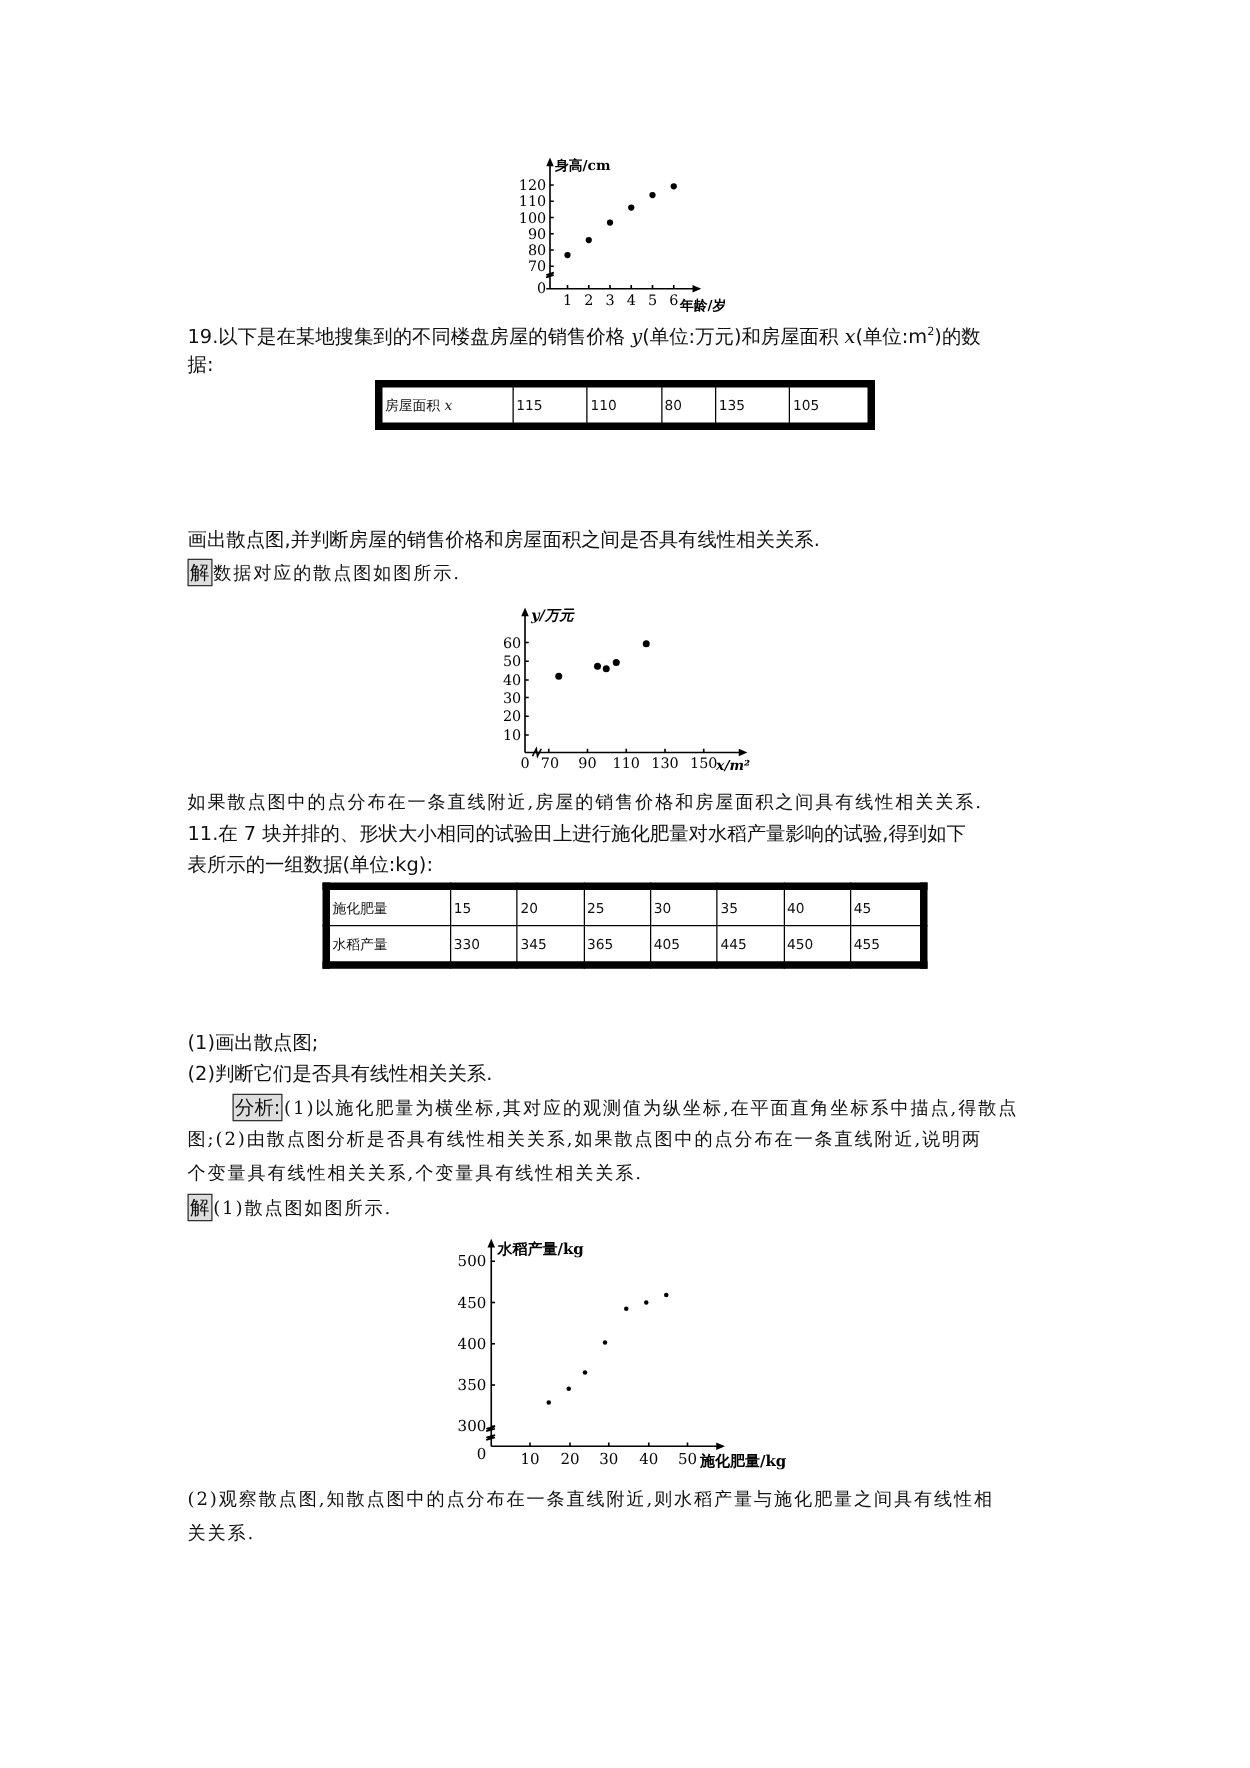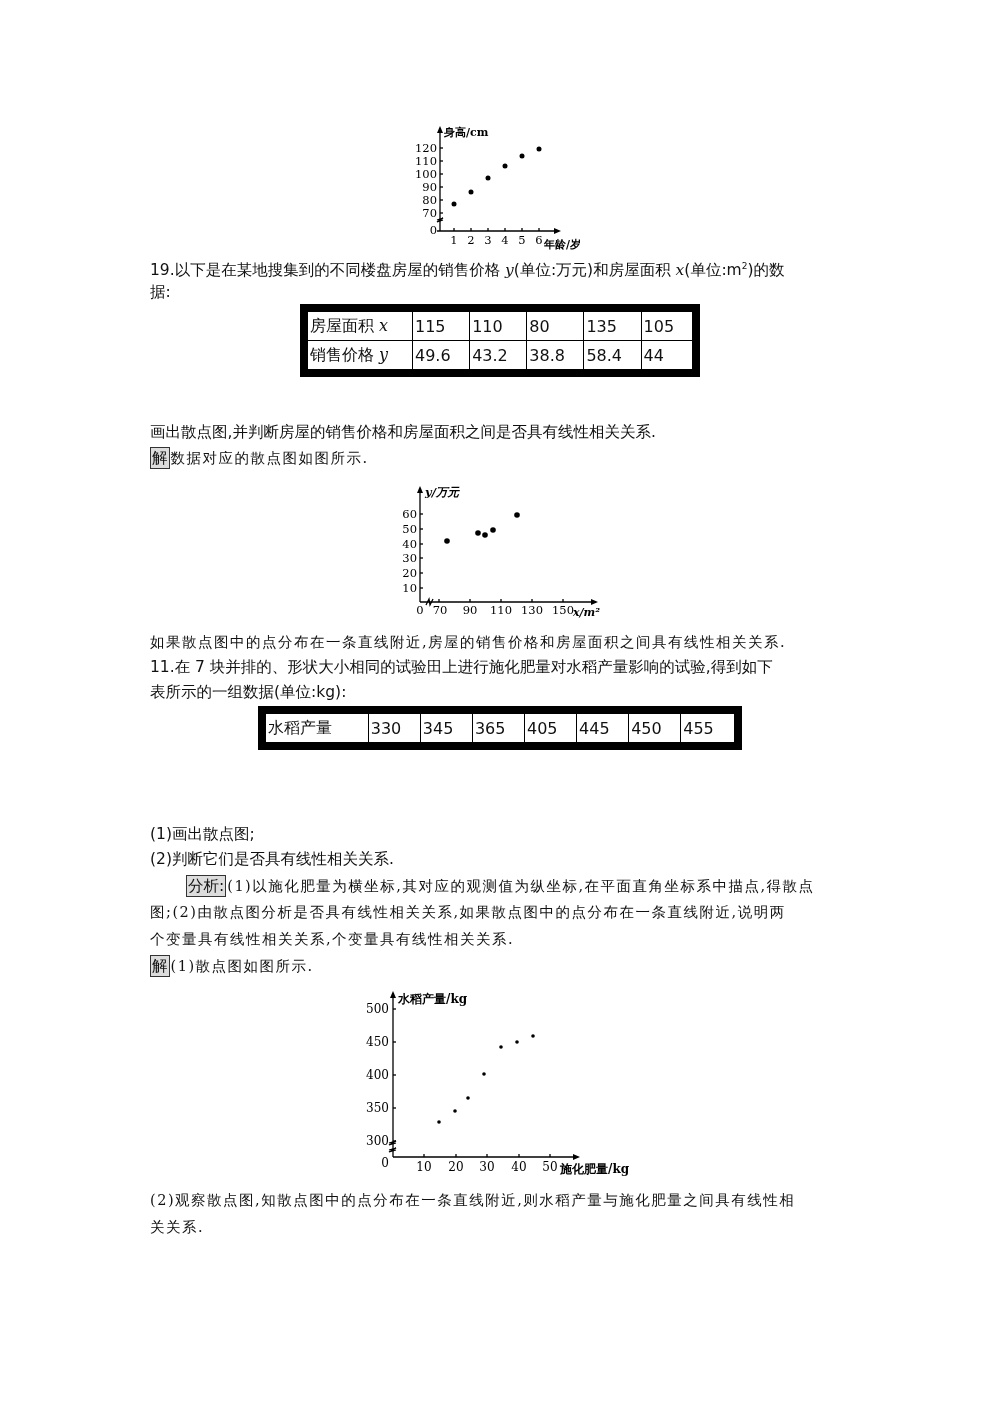--- a/index.html
+++ b/index.html
@@ -2,21 +2,21 @@
 <html><head>
 <meta charset="utf-8">
 <style>
   html, body { margin: 0; padding: 0; background: #ffffff; }
   body { width: 1000px; height: 1414px; position: relative; overflow: hidden;
          font-family: "DejaVu Sans", "Liberation Sans", sans-serif; color: #111; }
   .abs { position: absolute; }
   .line { position: absolute; left: 150px; font-size: 15.5px; line-height: 20px; white-space: nowrap; letter-spacing: 0px; }
   .serif { font-family: "DejaVu Serif", "Liberation Serif", serif; font-size: 14.5px; letter-spacing: 1.5px; }
   .tag { display: inline-block; border: 1.5px solid #333; background: #ddd; padding: 0 1px; line-height: 20px; font-family: "DejaVu Sans", sans-serif; font-size: 15.5px; letter-spacing: 0; margin-right: 1px; }
-  table.data { position: absolute; border-collapse: collapse; border: 8px solid #000000; font-size: 16px; }
+  table.data { position: absolute; border-collapse: collapse; border: 6px solid #000000; font-size: 11px; }
   table.data td { border: 1.5px solid #000; height: 28px; padding: 0 2px; vertical-align: middle; text-align: left; }
   .ital { font-style: italic; font-family: "DejaVu Serif", serif; }
   svg text { font-family: "DejaVu Serif", "Liberation Serif", serif; }
   sup { font-size: 9px; }
 </style>
 </head>
 <body>
 
 <svg class="abs" style="left:410px; top:118px;" width="200" height="132" viewBox="0 0 200 132">
   <g stroke="#000" stroke-width="1.3" fill="none">
@@ -78,28 +78,20 @@
 <table class="data" style="left:300px; top:304px; width:400px;">
   <tbody>
       <tr>
     <td style="width:100px;"><span>房屋面积 </span><span class="ital">x</span></td>
     <td>115</td>
     <td>110</td>
     <td>80</td>
     <td>135</td>
     <td>105</td>
   </tr>
-  <tr>
-    <td><span>销售价格 </span><span class="ital">y</span></td>
-    <td>49.6</td>
-    <td>43.2</td>
-    <td>38.8</td>
-    <td>58.4</td>
-    <td>44</td>
-  </tr>
 </tbody>
   </table>
 
 <div class="line" style="top:422px;">画出散点图,并判断房屋的销售价格和房屋面积之间是否具有线性相关关系.</div>
 <div class="line serif" style="top:447px;">
   <span class="tag">解</span><span>数据对应的散点图如图所示.</span>
 </div>
 
 <svg class="abs" style="left:393px; top:478px;" width="215" height="140" viewBox="0 0 215 140">
   <g stroke="#000" stroke-width="1.3" fill="none">
@@ -150,20 +142,30 @@
   <text x="180" y="138" font-size="11" font-style="italic" font-weight="bold">x/m²</text>
 </svg>
 
 <div class="line serif" style="top:632px;">如果散点图中的点分布在一条直线附近,房屋的销售价格和房屋面积之间具有线性相关关系.</div>
 
 <div class="line" style="top:657px;">11.在 7 块并排的、形状大小相同的试验田上进行施化肥量对水稻产量影响的试验,得到如下</div>
 <div class="line" style="top:682px;">表所示的一组数据(单位:kg):</div>
 
 <table class="data" style="left:258px; top:706px; width:484px;">
   <tbody>
+      <tr>
+    <td style="width:92px;">施化肥量</td>
+    <td>15</td>
+    <td>20</td>
+    <td>25</td>
+    <td>30</td>
+    <td>35</td>
+    <td>40</td>
+    <td>45</td>
+  </tr>
   <tr>
     <td>水稻产量</td>
     <td>330</td>
     <td>345</td>
     <td>365</td>
     <td>405</td>
     <td>445</td>
     <td>450</td>
     <td>455</td>
   </tr>

